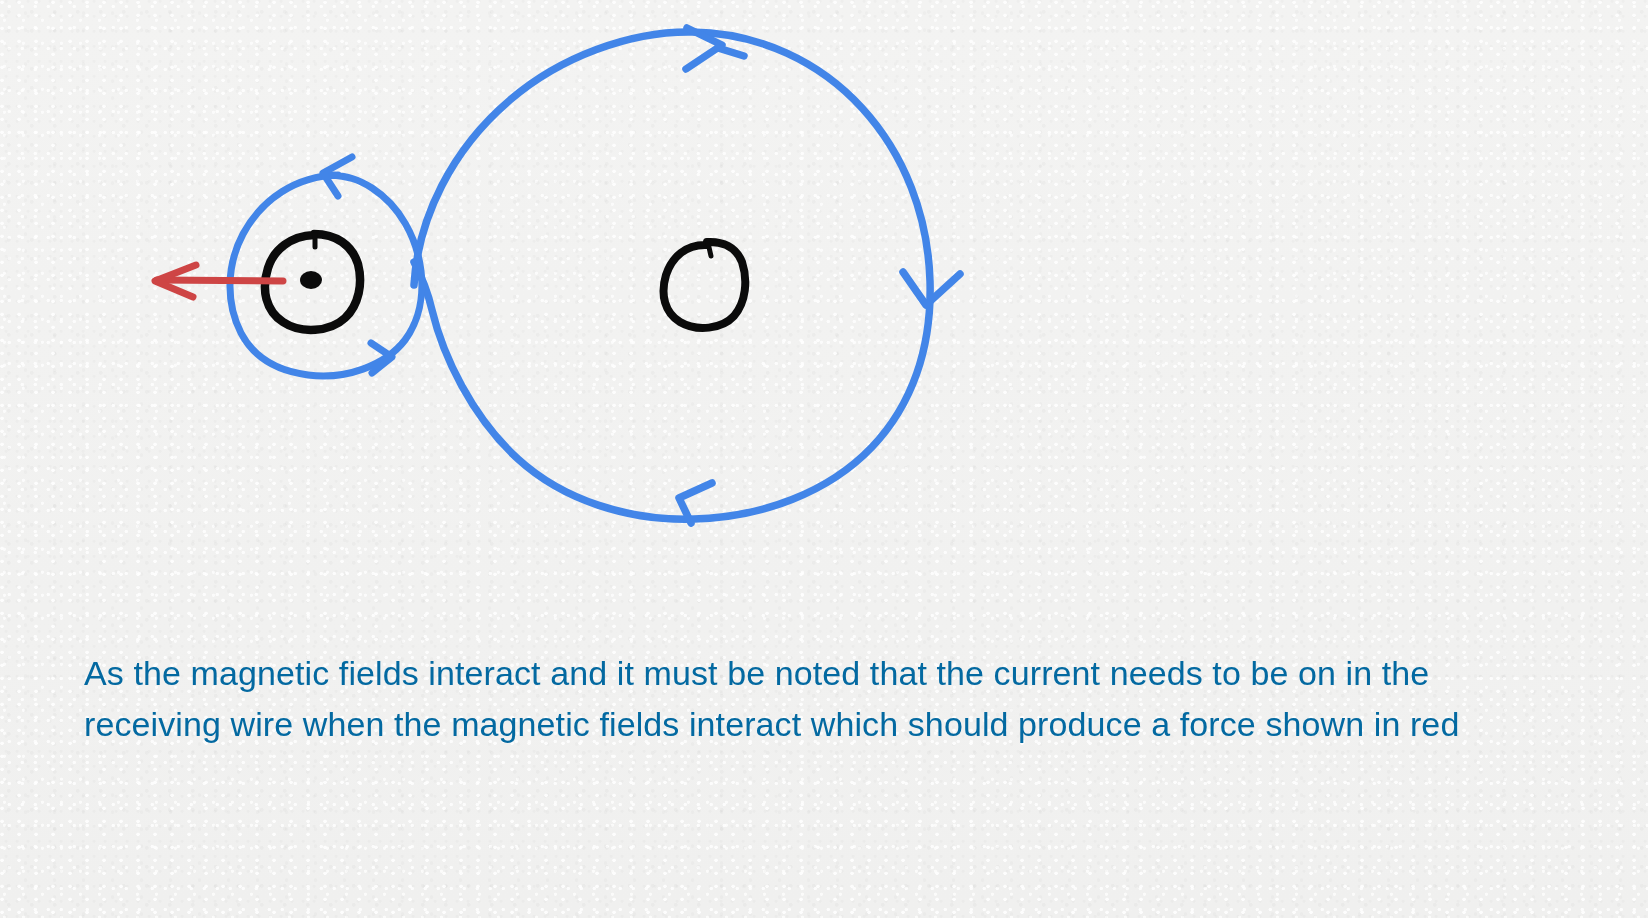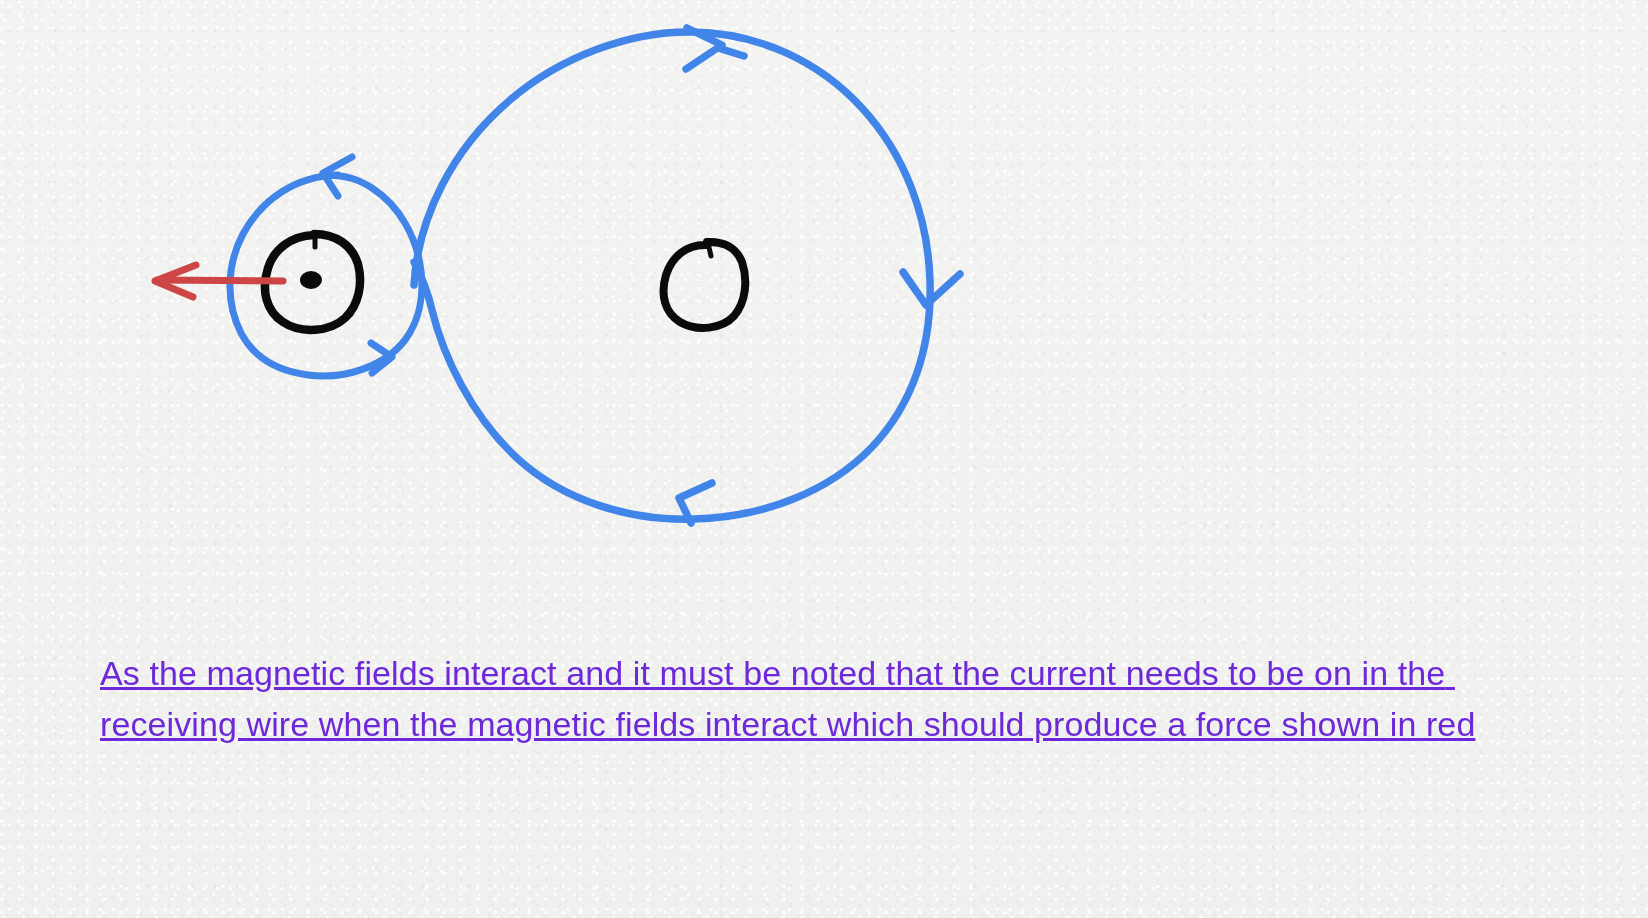--- a/index.html
+++ b/index.html
@@ -30,29 +30,28 @@
     background-size: 17px 13px, 23px 19px, 13px 21px, 29px 17px, 11px 15px, 19px 23px, 100% 100%;
   }
   #canvas {
     position: absolute;
     left: 0; top: 0;
     width: 1648px;
     height: 918px;
   }
   #caption {
     position: absolute;
-    left: 100px;
+    left: 84px;
     top: 648px;
     width: 1430px;
-    color: #6d28d9;
+    color: #0369a1;
     font-size: 34px;
     line-height: 51px;
     letter-spacing: 0.1px;
     white-space: pre-wrap;
-    text-decoration: underline;
   }
 </style>
 </head>
 <body>
 
 <div id="page"></div>
 
 <svg id="canvas" viewBox="0 0 1648 918" xmlns="http://www.w3.org/2000/svg">
 
   <g fill="none" stroke="#4285e8" stroke-width="7.5" stroke-linecap="round" stroke-linejoin="round">

